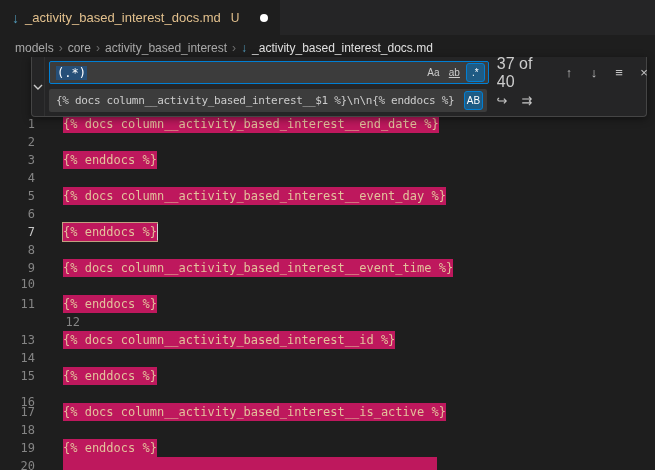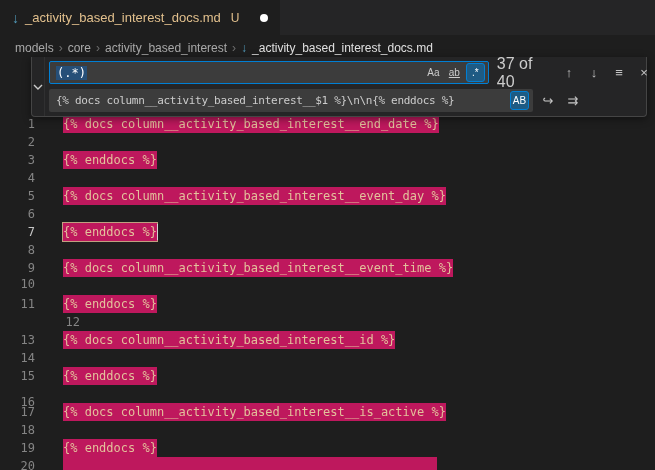--- a/index.html
+++ b/index.html
@@ -67,21 +67,21 @@
   .frow { display:flex; align-items:center; height:25px; gap:5px; }
   .frow + .frow { margin-top:3px; }
 
   .finput {
     background:#3c3c3c; height:23px; display:flex; align-items:center;
     font-family:"DejaVu Sans Mono", monospace; font-size:12px; color:#cccccc;
     padding:0 3px 0 6px; border:1px solid transparent; border-radius:2px;
     overflow:hidden;
   }
   .find-input { width:445px; border-color:#007fd4; }
-  .replace-input { width:484px; }
+  .replace-input { width:438px; }
   .sel { background:#264f78; color:#ffffff; padding:0 1px; }
   .ftext { flex:1; white-space:pre; overflow:hidden; }
   .rtext { flex:1; white-space:pre; overflow:hidden; font-size:11px; letter-spacing:-0.3px; }
 
   .opt {
     flex:none; width:19px; height:19px; border:1px solid transparent; border-radius:3px;
     background:transparent; color:#cccccc; font-size:10px; line-height:1;
     font-family:"Liberation Sans", sans-serif;
     display:flex; align-items:center; justify-content:center; cursor:pointer;
     margin-left:2px;

